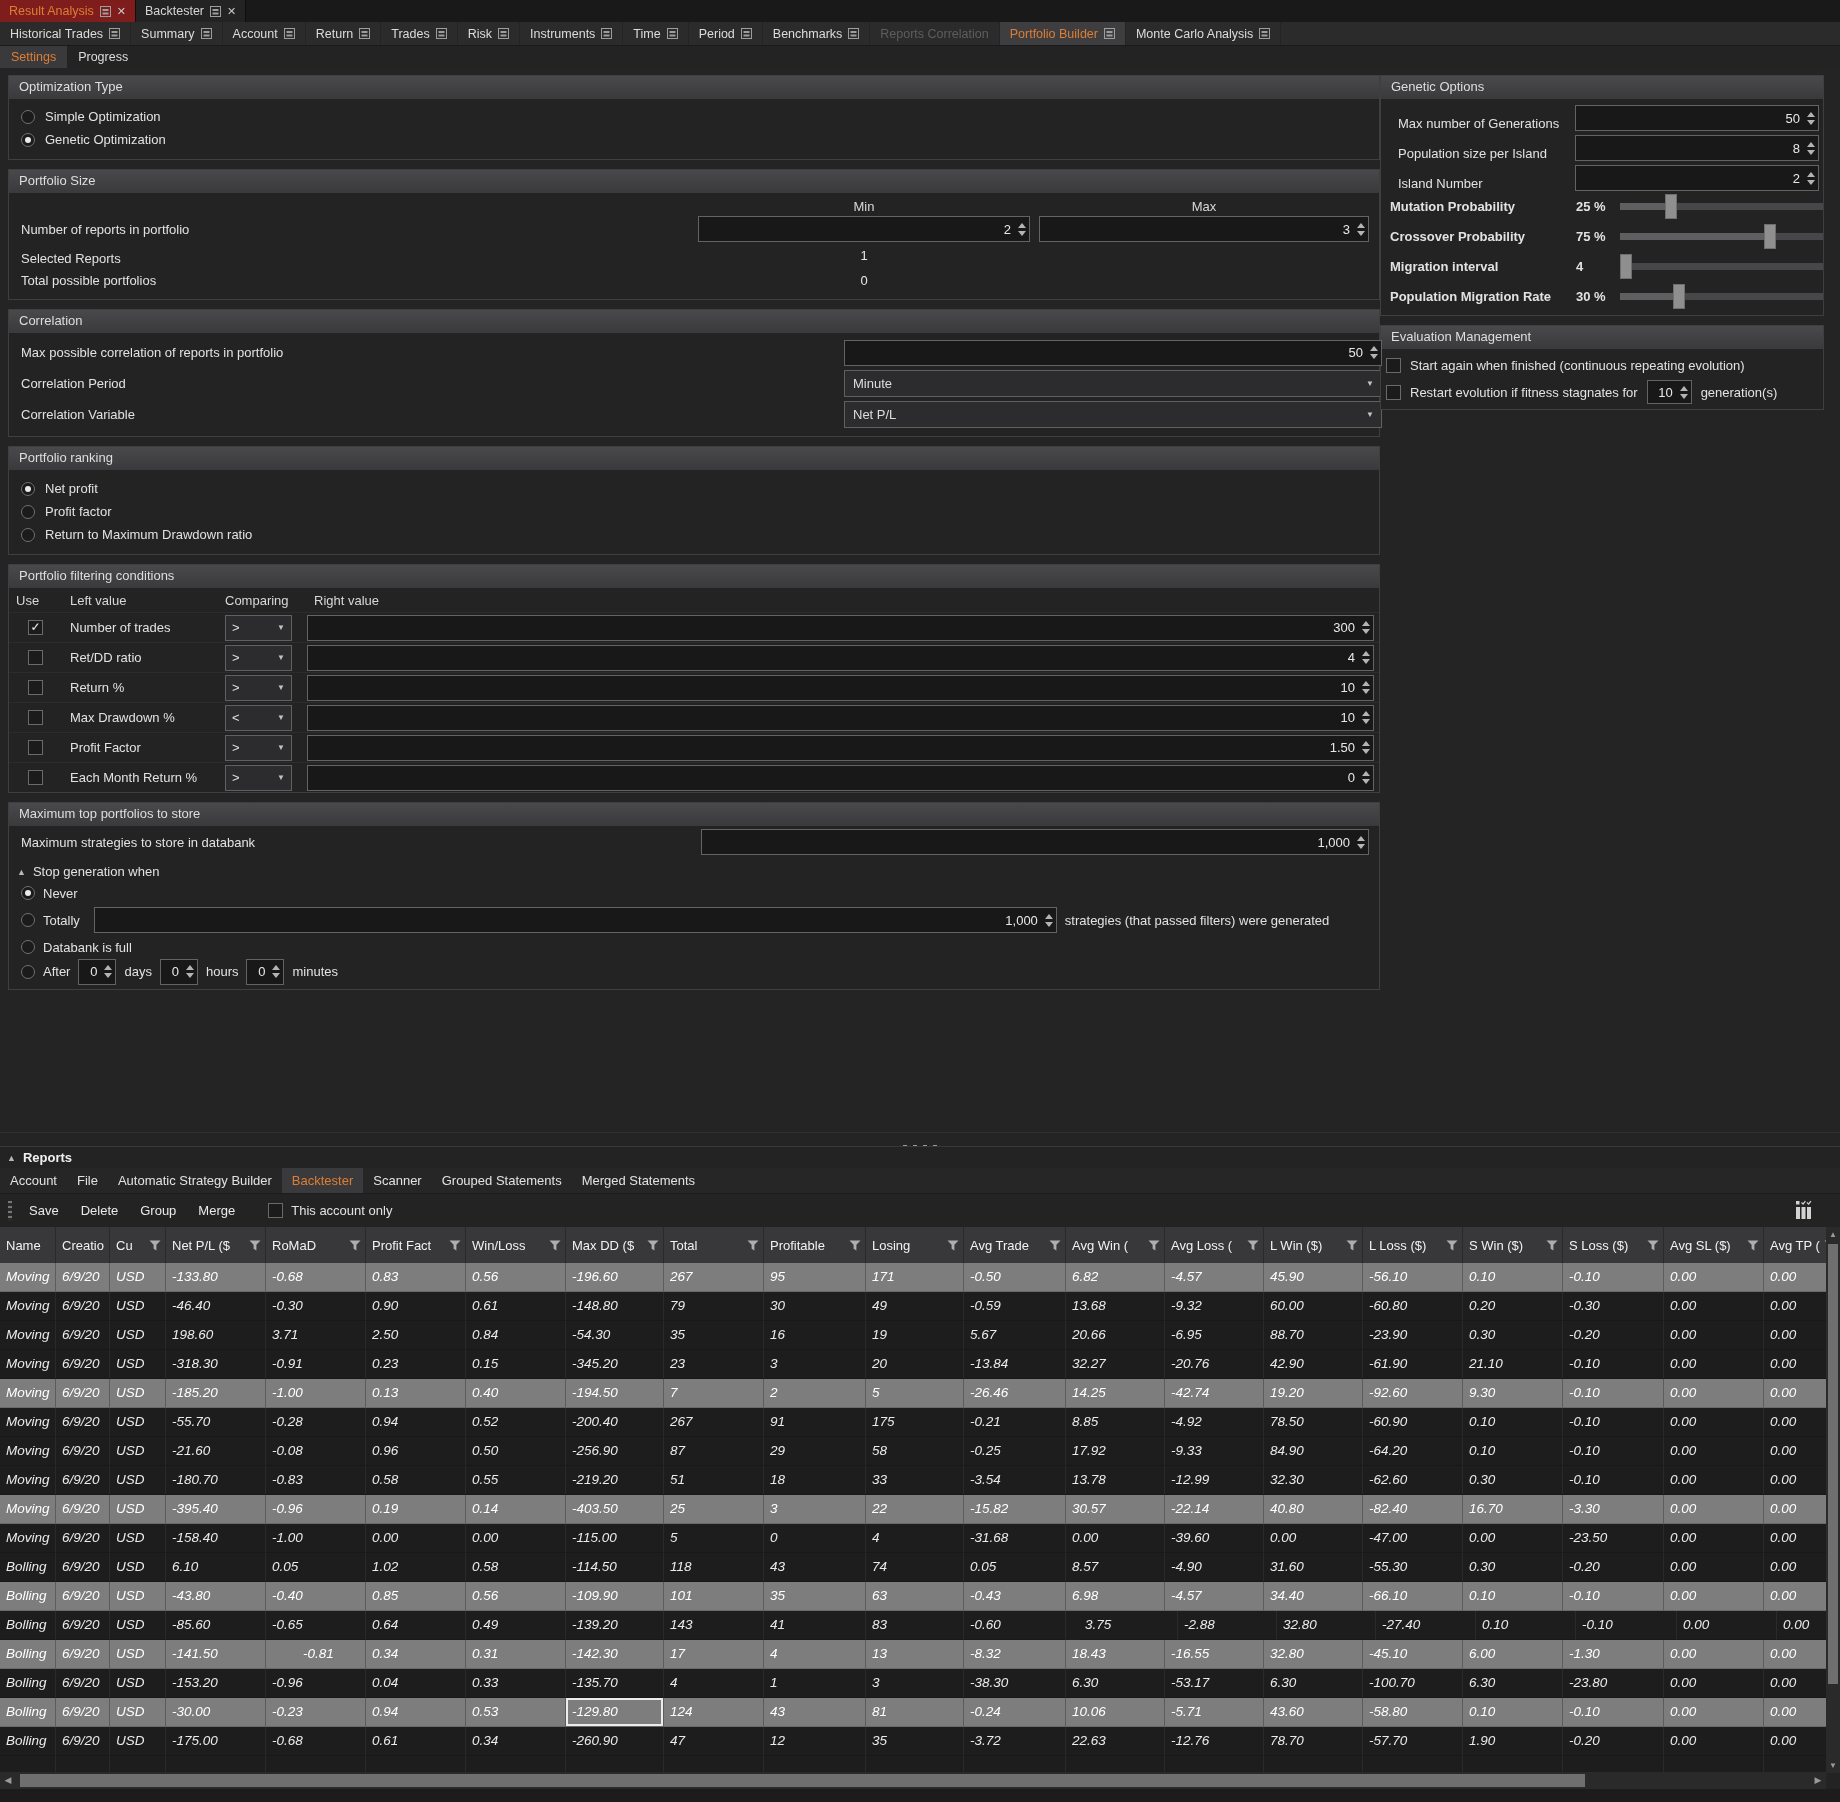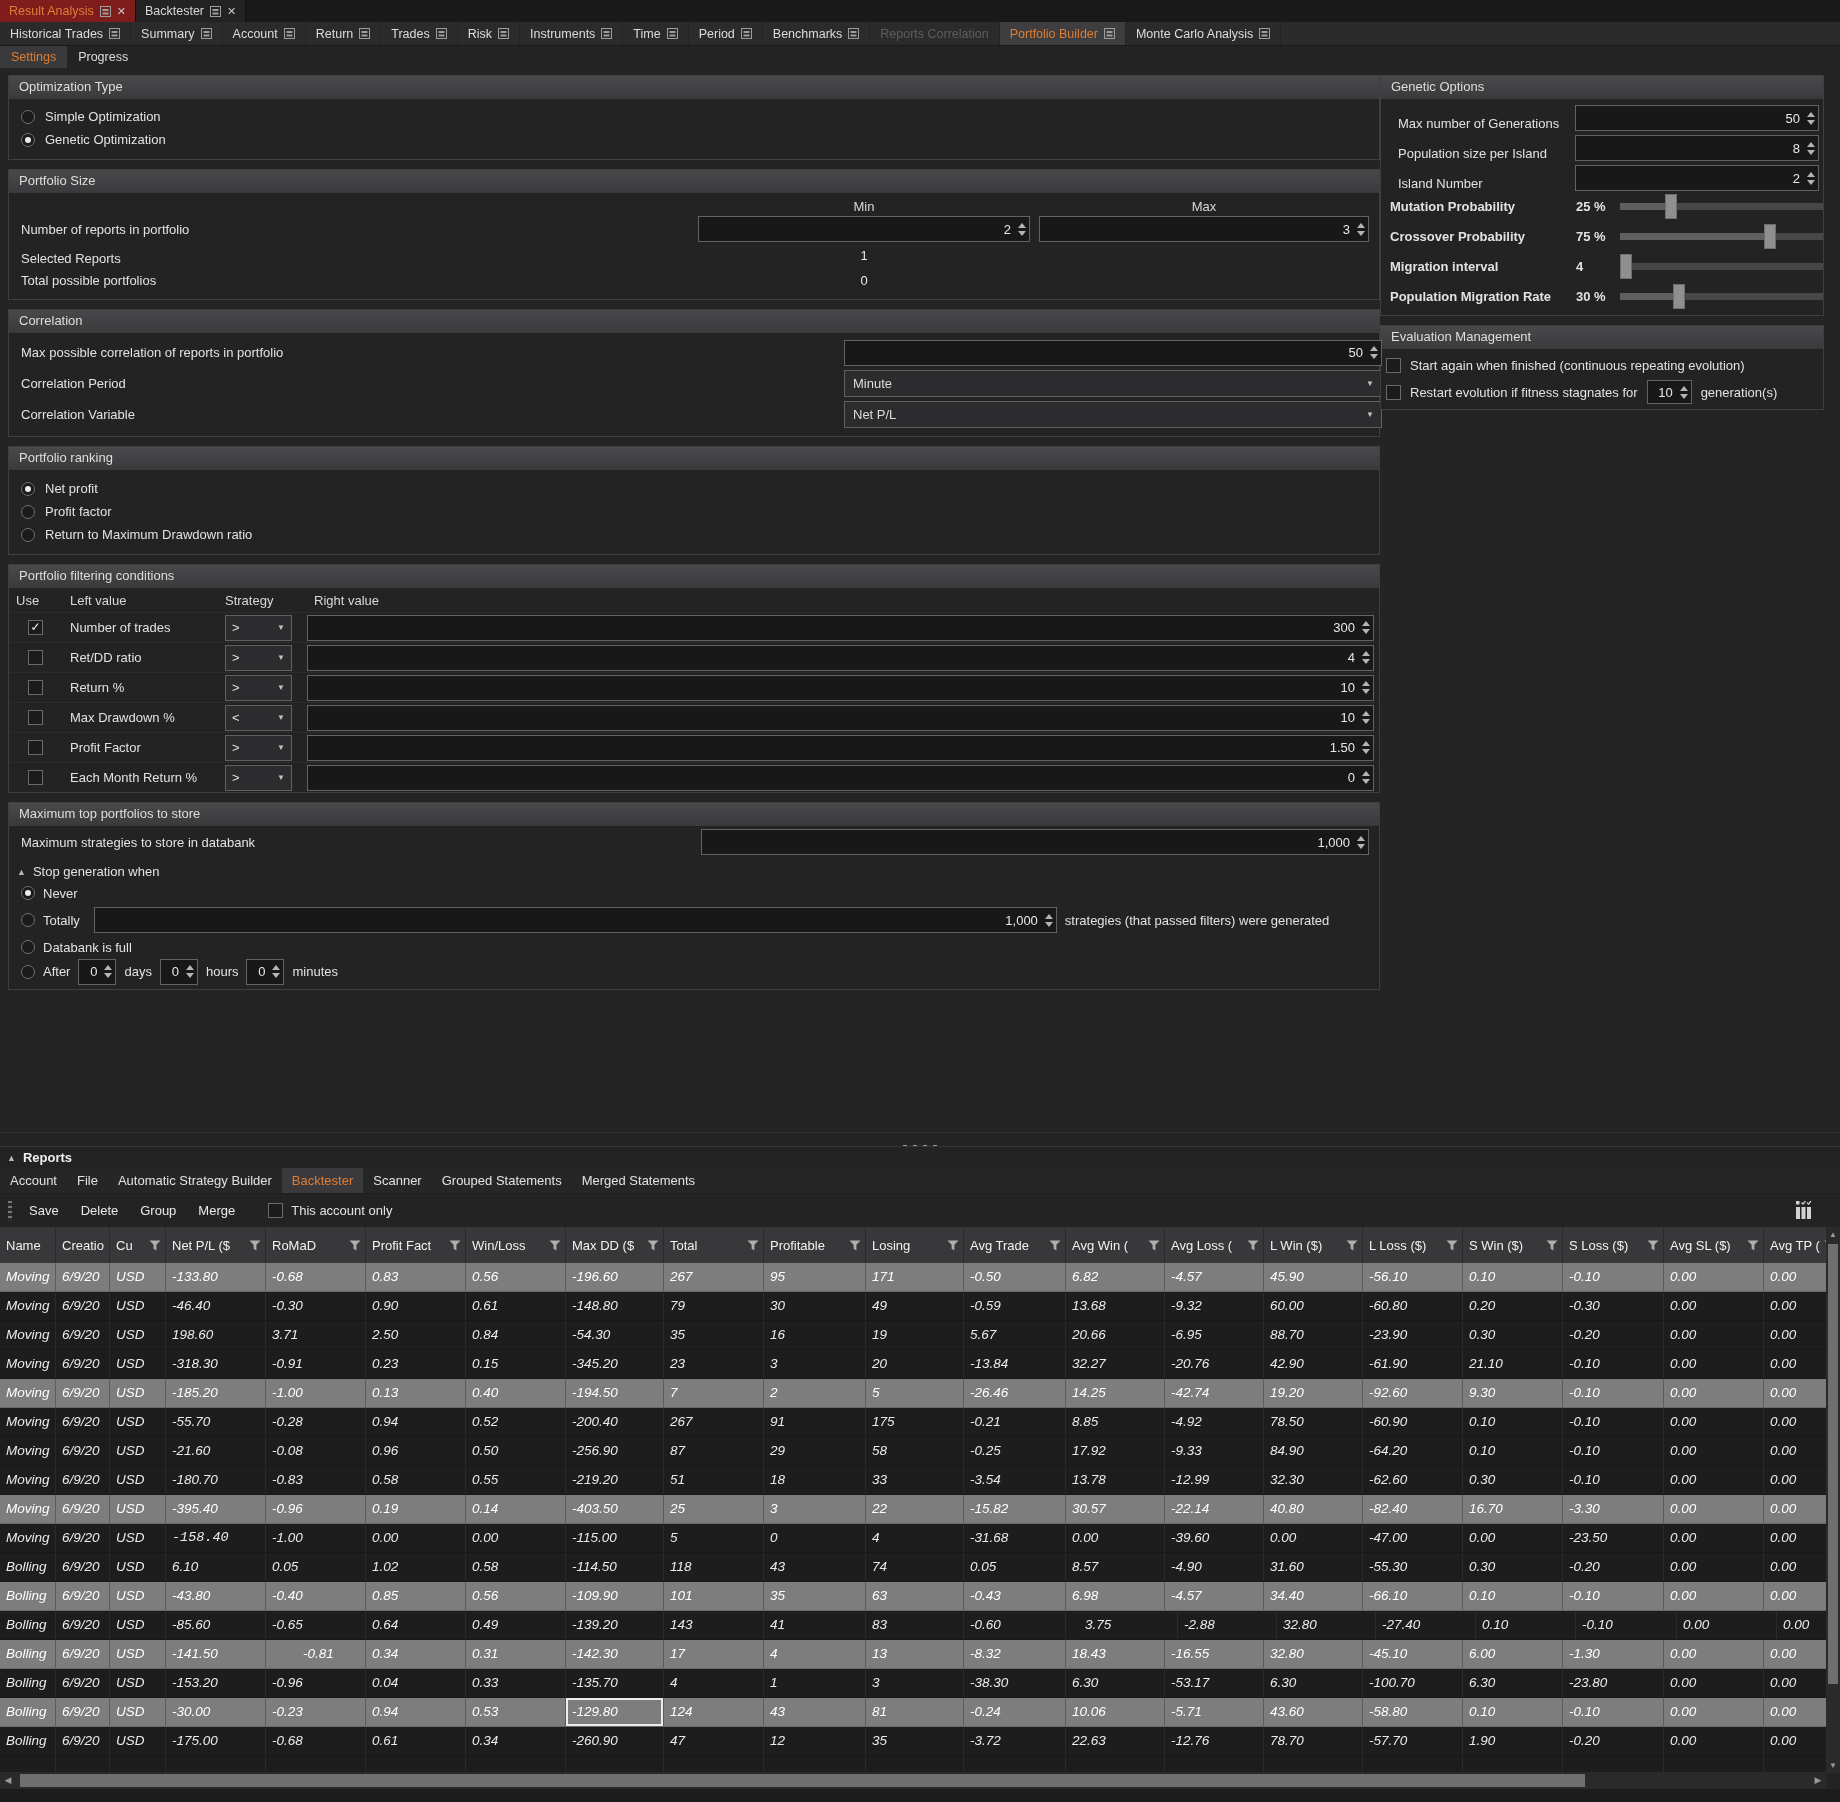--- a/index.html
+++ b/index.html
@@ -376,21 +376,21 @@
               <span>Return to Maximum Drawdown ratio</span>
             </div>
           </div>
       </div>
 
       <div class="panel">
         <div class="phead">Portfolio filtering conditions</div>
         <div class="fgrid-head">
           <span>Use</span>
           <span>Left value</span>
-          <span>Strategy</span>
+          <span>Comparing</span>
           <span>Right value</span>
         </div>
         <div id="filter-rows">
             <div class="frow">
               <span class="cbwrap">
                 <span class="cb">✓</span>
               </span>
               <span class="flbl">Number of trades</span>
               <span class="fsel">
                 <span>&gt;</span>
@@ -1042,21 +1042,21 @@
             <div class="cell" style="width: 100px;">-82.40</div>
             <div class="cell" style="width: 100px;">16.70</div>
             <div class="cell" style="width: 101px;">-3.30</div>
             <div class="cell" style="width: 100px;">0.00</div>
             <div class="cell" style="width: 77px;">0.00</div>
           </div>
           <div class="rrow">
             <div class="cell" style="width: 56px;">Moving</div>
             <div class="cell" style="width: 54px;">6/9/20</div>
             <div class="cell" style="width: 56px;">USD</div>
-            <div class="cell" style="width: 100px; font-family: Liberation Mono, monospace;">-158.40</div>
+            <div class="cell" style="width: 100px;">-158.40</div>
             <div class="cell" style="width: 100px;">-1.00</div>
             <div class="cell" style="width: 100px;">0.00</div>
             <div class="cell" style="width: 100px;">0.00</div>
             <div class="cell" style="width: 98px;">-115.00</div>
             <div class="cell" style="width: 100px;">5</div>
             <div class="cell" style="width: 102px;">0</div>
             <div class="cell" style="width: 98px;">4</div>
             <div class="cell" style="width: 102px;">-31.68</div>
             <div class="cell" style="width: 99px;">0.00</div>
             <div class="cell" style="width: 99px;">-39.60</div>

